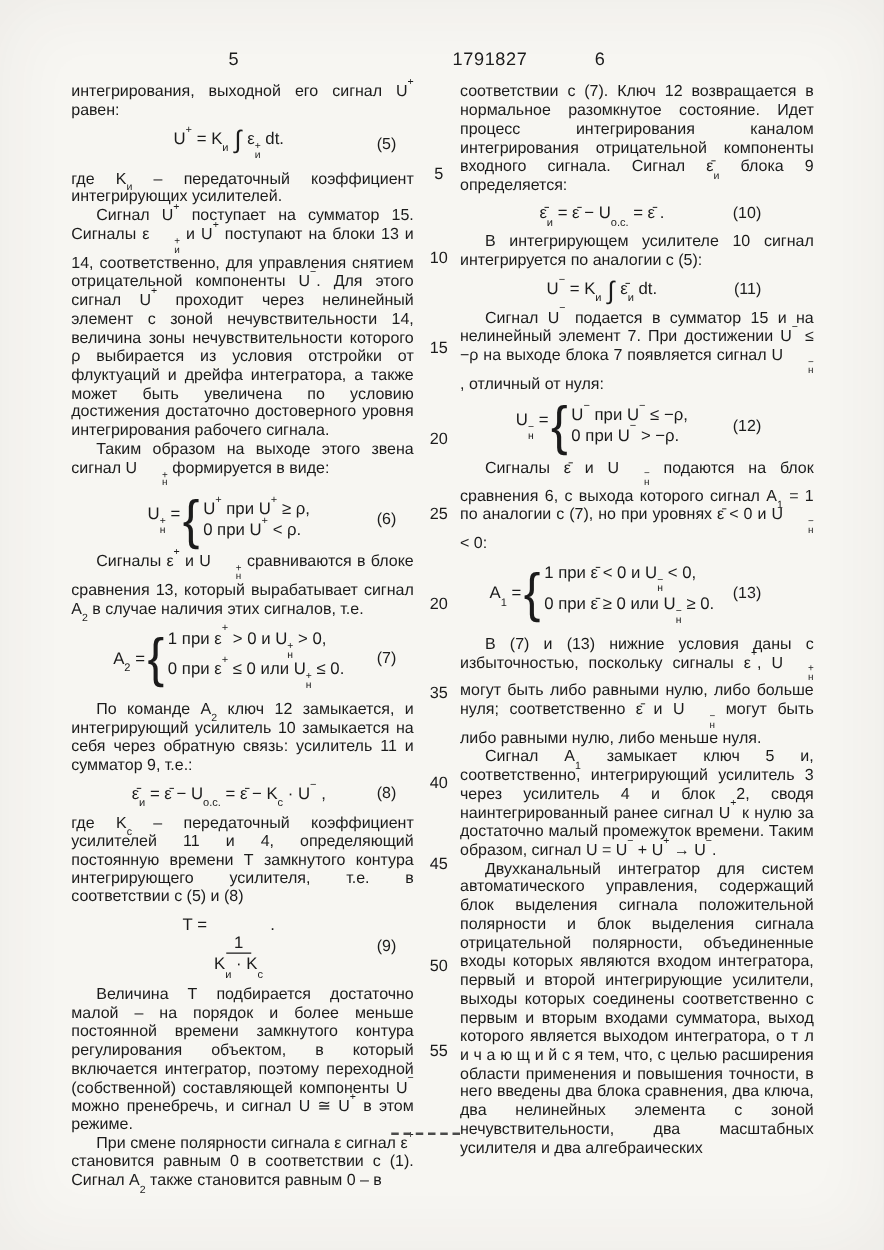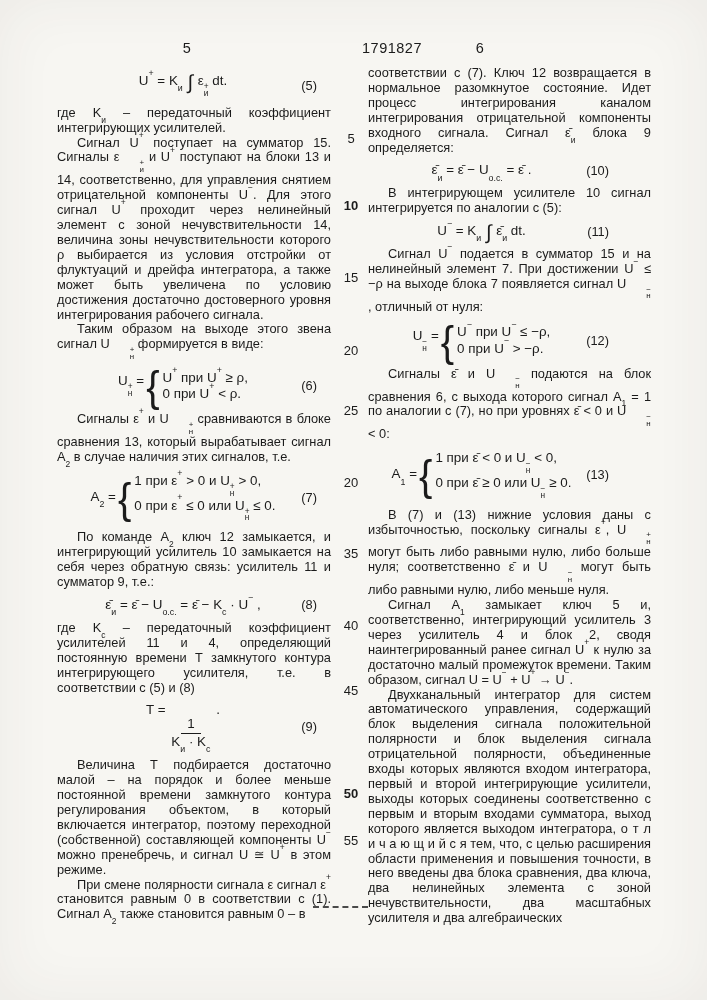--- a/index.html
+++ b/index.html
@@ -55,33 +55,34 @@
 </head>
 <body>
 
 <div class="page">
   <span class="hnum h-left">5</span>
   <span class="hnum h-center">1791827</span>
   <span class="hnum h-right">6</span>
 
   <div id="gutter">
       <span class="mnum" style="top: 131px;">5</span>
-      <span class="mnum" style="top: 198px; font-weight: bold;">10</span>
+      <span class="mnum" style="top: 198px;">10</span>
       <span class="mnum" style="top: 270px;">15</span>
       <span class="mnum" style="top: 343px;">20</span>
       <span class="mnum" style="top: 403px;">25</span>
       <span class="mnum" style="top: 475px;">20</span>
       <span class="mnum" style="top: 546px;">35</span>
       <span class="mnum" style="top: 618px;">40</span>
       <span class="mnum" style="top: 683px;">45</span>
-      <span class="mnum" style="top: 786px; font-weight: bold;">50</span>
+      <span class="mnum" style="top: 765px;">50</span>
       <span class="mnum" style="top: 833px;">55</span>
     </div>
 
   <div id="col-left" class="col">
+      <p class="para">интегрирования, выходной его сигнал U<sup>+</sup> равен:</p>
       <div class="formula">
         <span class="f-body">U<sup>+</sup> = K<sub>и</sub> <span class="intg">∫</span> ε<span class="ss">
             <span class="up">+</span>
             <span class="dn">и</span>
           </span> dt.</span>
         <span class="f-num">(5)</span>
       </div>
       <p class="para">где K<sub>и</sub> – передаточный коэффициент интегрирующих усилителей.</p>
       <p class="para ind">Сигнал U<sup>+</sup> поступает на сумматор 15. Сигналы ε<span class="ss">
           <span class="up">+</span>

